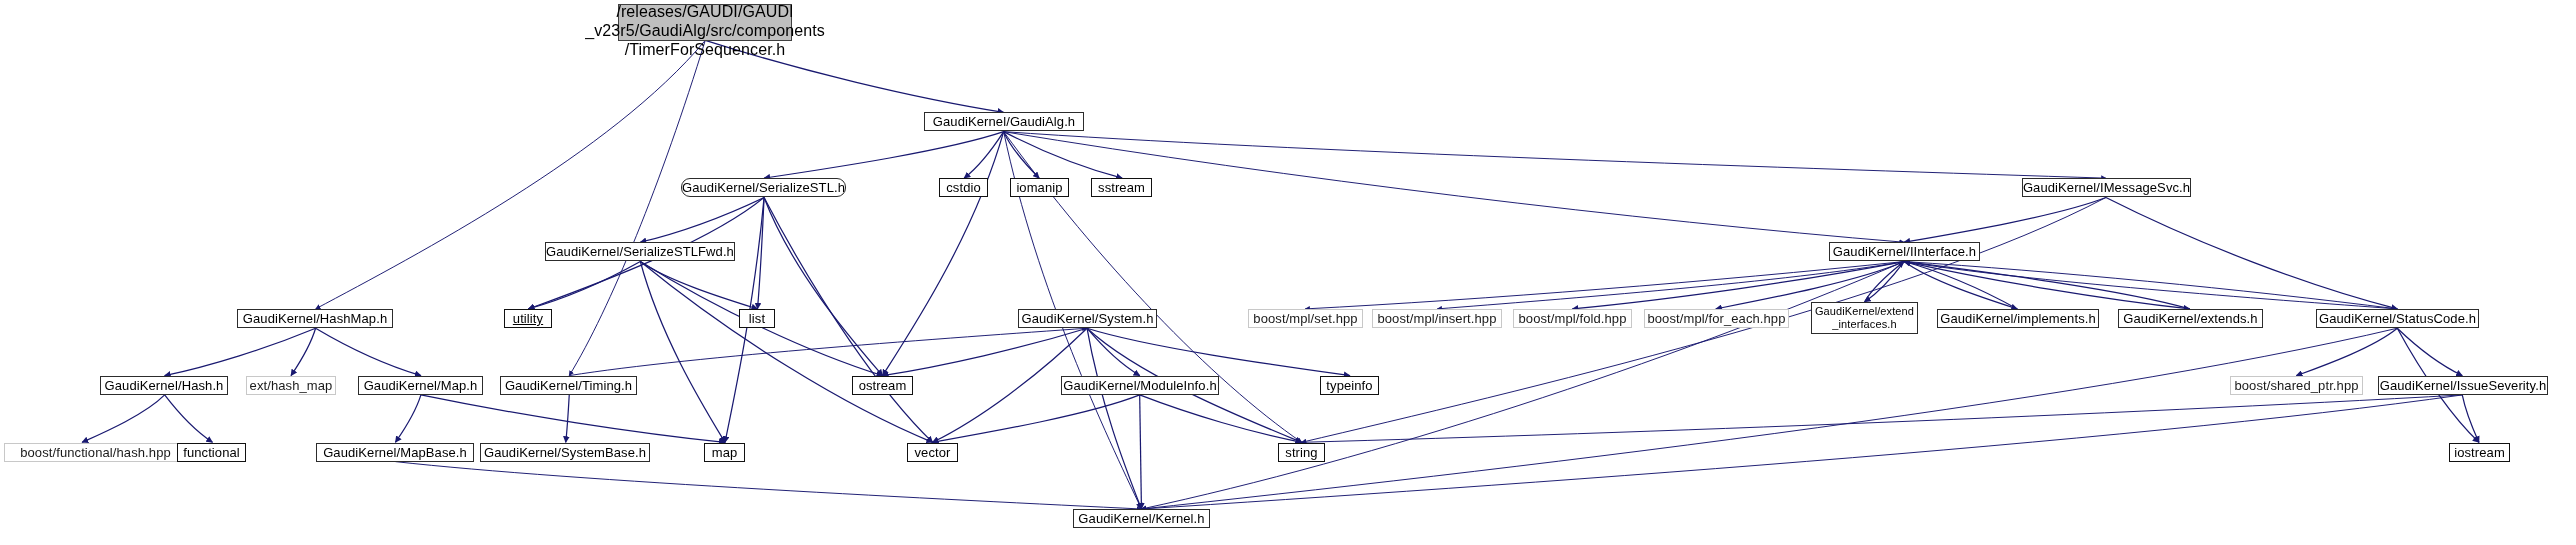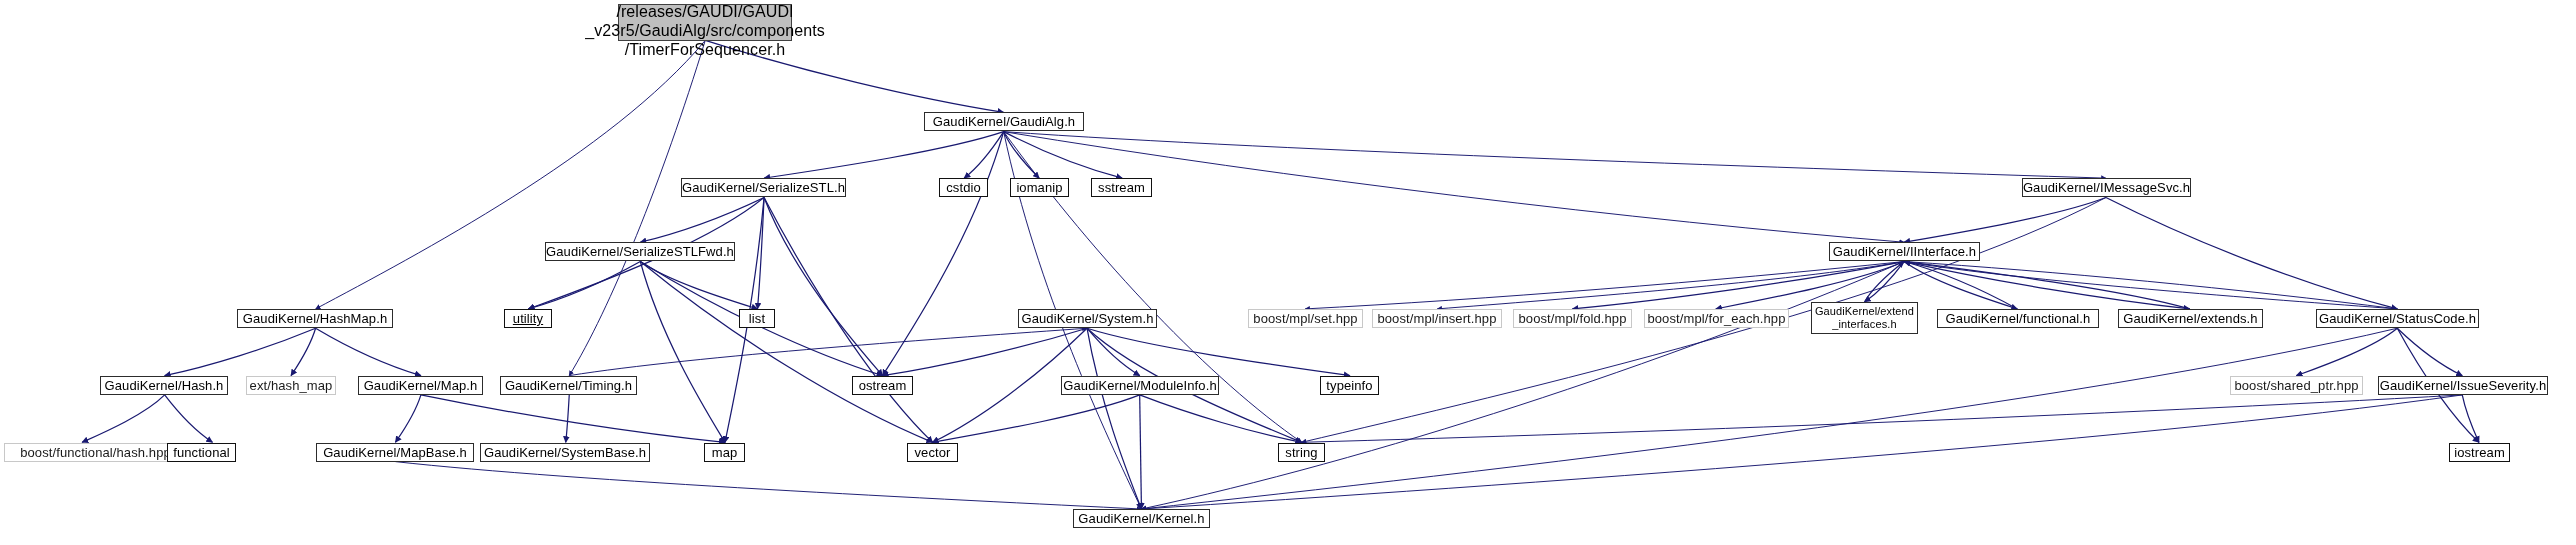--- a/index.html
+++ b/index.html
@@ -131,51 +131,51 @@
         <path d="M 1298 450 C 1241.006 472.68, 1122.888 493.2, 1062 504" fill="none" stroke="#191970" stroke-width="1.4" marker-end="url(#arrow)"></path>
         <path d="M 1298 450 C 1298.637 504.6, 1299.396 554, 1300 580" fill="none" stroke="#191970" stroke-width="1.4" marker-end="url(#arrow)"></path>
       </g>
   </svg>
   <div id="node-layer">
       <div class="node root" style="left: 618px; top: 3.5px; width: 174px; height: 37px; font-size: 16px;">/afs/cern.ch/sw/Gaudi
 /releases/GAUDI/GAUDI
 _v23r5/GaudiAlg/src/components
 /TimerForSequencer.h</div>
       <div class="node internal" style="left: 924px; top: 112px; width: 160px; height: 19.3px;">GaudiKernel/GaudiAlg.h</div>
-      <div class="node internal" style="left: 681px; top: 178px; width: 165px; height: 19.3px;">GaudiKernel/SerializeSTL.h</div>
+      <div class="node internal" style="left: 681px; top: 178px; width: 165px; height: 19.3px; border-radius: 9px;">GaudiKernel/SerializeSTL.h</div>
       <div class="node std" style="left: 939px; top: 178px; width: 49px; height: 19.3px;">cstdio</div>
       <div class="node std" style="left: 1010px; top: 178px; width: 59px; height: 19.3px;">iomanip</div>
       <div class="node std" style="left: 1091px; top: 178px; width: 61px; height: 19.3px;">sstream</div>
       <div class="node internal" style="left: 2022px; top: 178px; width: 169px; height: 19.3px;">GaudiKernel/IMessageSvc.h</div>
       <div class="node internal" style="left: 545px; top: 242px; width: 190px; height: 19.3px;">GaudiKernel/SerializeSTLFwd.h</div>
       <div class="node internal" style="left: 1829px; top: 242px; width: 151px; height: 19.3px;">GaudiKernel/IInterface.h</div>
       <div class="node internal" style="left: 237px; top: 309px; width: 156px; height: 19.3px;">GaudiKernel/HashMap.h</div>
       <div class="node std" style="left: 504px; top: 309px; width: 48px; height: 19.3px; text-decoration: underline;">utility</div>
       <div class="node std" style="left: 739px; top: 309px; width: 36px; height: 19.3px;">list</div>
       <div class="node internal" style="left: 1018px; top: 309px; width: 139px; height: 19.3px;">GaudiKernel/System.h</div>
       <div class="node external" style="left: 1248px; top: 309px; width: 115px; height: 19.3px;">boost/mpl/set.hpp</div>
       <div class="node external" style="left: 1372px; top: 309px; width: 130px; height: 19.3px;">boost/mpl/insert.hpp</div>
       <div class="node external" style="left: 1513px; top: 309px; width: 119px; height: 19.3px;">boost/mpl/fold.hpp</div>
       <div class="node external" style="left: 1644px; top: 309px; width: 145px; height: 19.3px;">boost/mpl/for_each.hpp</div>
       <div class="node internal" style="left: 1811px; top: 302px; width: 107px; height: 32px; font-size: 11px;">GaudiKernel/extend
 _interfaces.h</div>
-      <div class="node internal" style="left: 1937px; top: 309px; width: 162px; height: 19.3px;">GaudiKernel/functional.h</div>
+      <div class="node internal" style="left: 1937px; top: 309px; width: 162px; height: 19.3px;">GaudiKernel/implements.h</div>
       <div class="node internal" style="left: 2118px; top: 309px; width: 145px; height: 19.3px;">GaudiKernel/extends.h</div>
       <div class="node internal" style="left: 2316px; top: 309px; width: 163px; height: 19.3px;">GaudiKernel/StatusCode.h</div>
       <div class="node internal" style="left: 100px; top: 376px; width: 128px; height: 19.3px;">GaudiKernel/Hash.h</div>
       <div class="node external" style="left: 246px; top: 376px; width: 90px; height: 19.3px;">ext/hash_map</div>
       <div class="node internal" style="left: 358px; top: 376px; width: 125px; height: 19.3px;">GaudiKernel/Map.h</div>
       <div class="node internal" style="left: 500px; top: 376px; width: 137px; height: 19.3px;">GaudiKernel/Timing.h</div>
       <div class="node std" style="left: 852px; top: 376px; width: 61px; height: 19.3px;">ostream</div>
       <div class="node internal" style="left: 1061px; top: 376px; width: 158px; height: 19.3px;">GaudiKernel/ModuleInfo.h</div>
       <div class="node std" style="left: 1320px; top: 376px; width: 59px; height: 19.3px;">typeinfo</div>
       <div class="node external" style="left: 2230px; top: 376px; width: 133px; height: 19.3px;">boost/shared_ptr.hpp</div>
       <div class="node internal" style="left: 2378px; top: 376px; width: 170px; height: 19.3px;">GaudiKernel/IssueSeverity.h</div>
       <div class="node external" style="left: 3.5px; top: 443px; width: 184px; height: 19.3px;">boost/functional/hash.hpp</div>
-      <div class="node std" style="left: 167px; top: 443px; width: 69px; height: 19.3px;">functional</div>
+      <div class="node std" style="left: 177px; top: 443px; width: 69px; height: 19.3px;">functional</div>
       <div class="node internal" style="left: 316px; top: 443px; width: 158px; height: 19.3px;">GaudiKernel/MapBase.h</div>
       <div class="node internal" style="left: 480px; top: 443px; width: 170px; height: 19.3px;">GaudiKernel/SystemBase.h</div>
       <div class="node std" style="left: 704px; top: 443px; width: 41px; height: 19.3px;">map</div>
       <div class="node std" style="left: 907px; top: 443px; width: 51px; height: 19.3px;">vector</div>
       <div class="node std" style="left: 1278px; top: 443px; width: 47px; height: 19.3px;">string</div>
       <div class="node std" style="left: 2449px; top: 443px; width: 61px; height: 19.3px;">iostream</div>
       <div class="node internal" style="left: 1073px; top: 509px; width: 137px; height: 19.3px;">GaudiKernel/Kernel.h</div>
     </div>
 </div>
 

